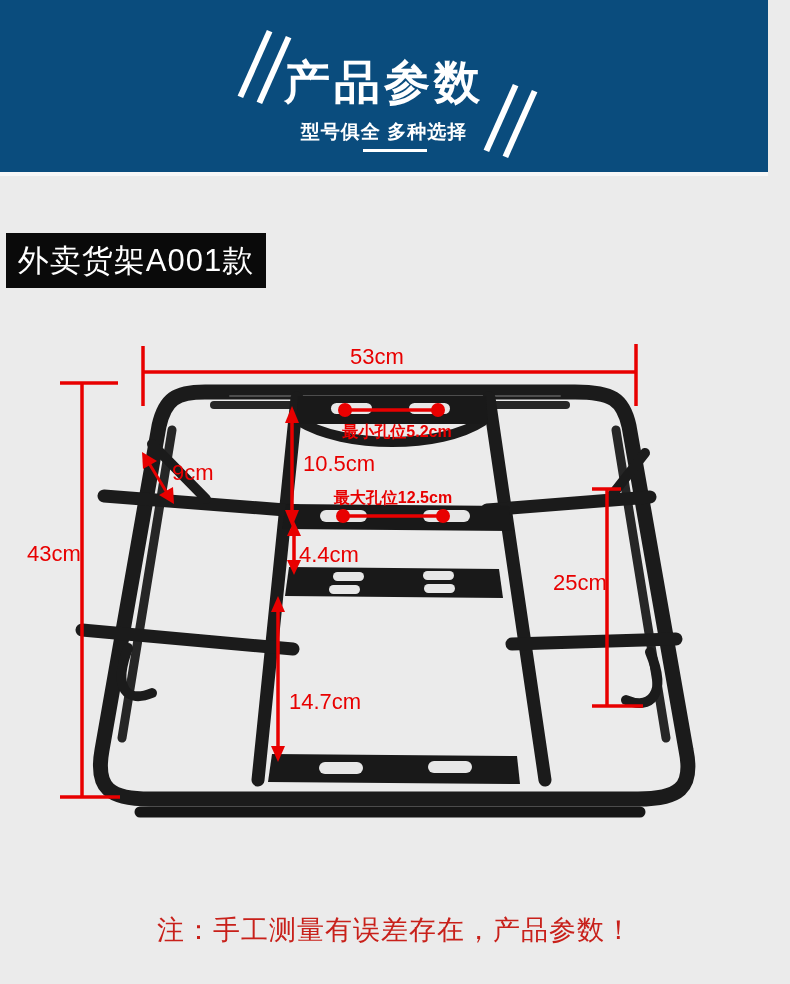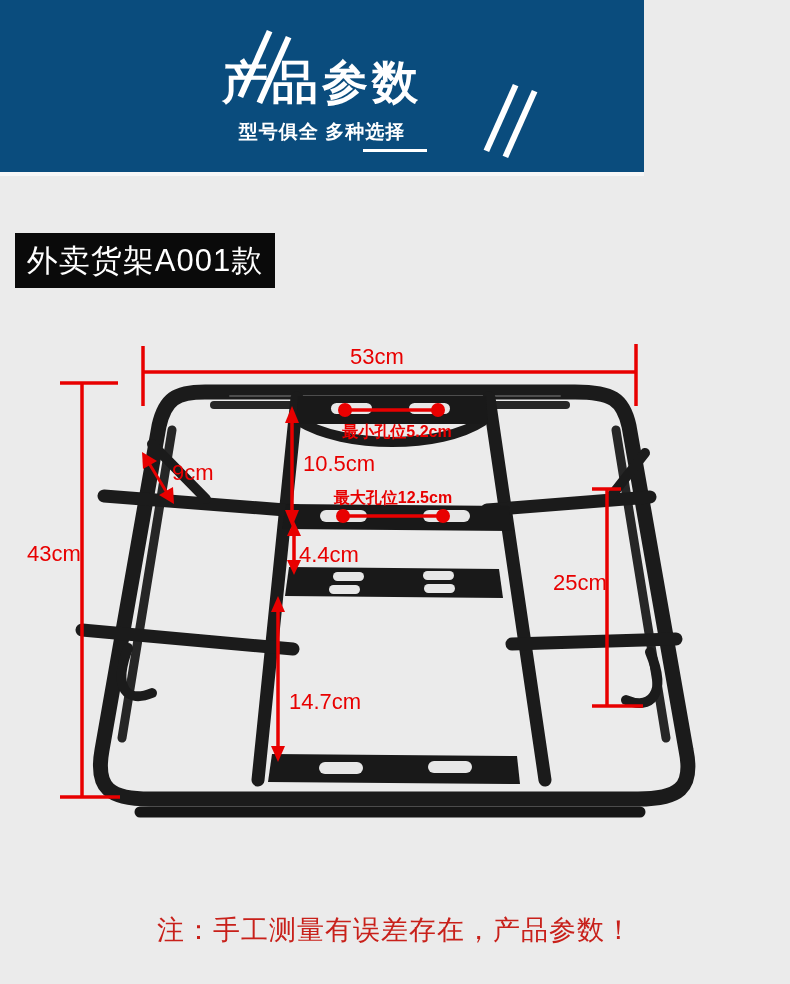--- a/index.html
+++ b/index.html
@@ -4,21 +4,21 @@
 <style>
   * { margin:0; padding:0; box-sizing:border-box; }
   html,body { background:#d8d8d8; }
   .page {
     position:relative; width:790px; height:984px; margin:0 auto;
     background:#ebebeb; overflow:hidden;
     font-family:"Liberation Sans","DejaVu Sans",sans-serif;
   }
   
   .banner {
-    position:absolute; left:0; top:0; width:644px; height:176px;
+    position:absolute; left:0; top:0; width:768px; height:176px;
     background:#0a4c7d; border-bottom:4px solid #f7f7f7;
   }
   .banner-title {
     position:absolute; top:52px; left:0; width:100%;
     text-align:center; color:#ffffff; font-size:46px; font-weight:900;
     letter-spacing:4px;
   }
   .banner-subtitle {
     position:absolute; top:119px; left:0; width:100%;
     text-align:center; color:#ffffff; font-size:19px; font-weight:bold;
@@ -32,21 +32,21 @@
   .slash-group.left  { left:246px; top:28px; }
   .slash-group.right { left:492px; top:82px; }
   .slash-bar {
     position:absolute; width:6px; height:72px; background:#ffffff;
     transform:rotate(24deg);
   }
   .slash-bar.b1 { left:6px;  top:0; }
   .slash-bar.b2 { left:25px; top:6px; }
   
   .model-label {
-    position:absolute; left:15px; top:233px; width:260px; height:55px;
+    position:absolute; left:6px; top:233px; width:260px; height:55px;
     background:#0a0a0a; color:#ffffff; font-size:31px;
     display:flex; align-items:center; justify-content:center;
     letter-spacing:1px; white-space:nowrap;
   }
   
   .figure { position:absolute; left:0; top:320px; width:790px; height:500px; }
   .figure text { font-family:"Liberation Sans","DejaVu Sans",sans-serif; }
   .dim-num  { font-size:22px; }
   .dim-hole { font-size:16px; font-weight:bold; }
   

